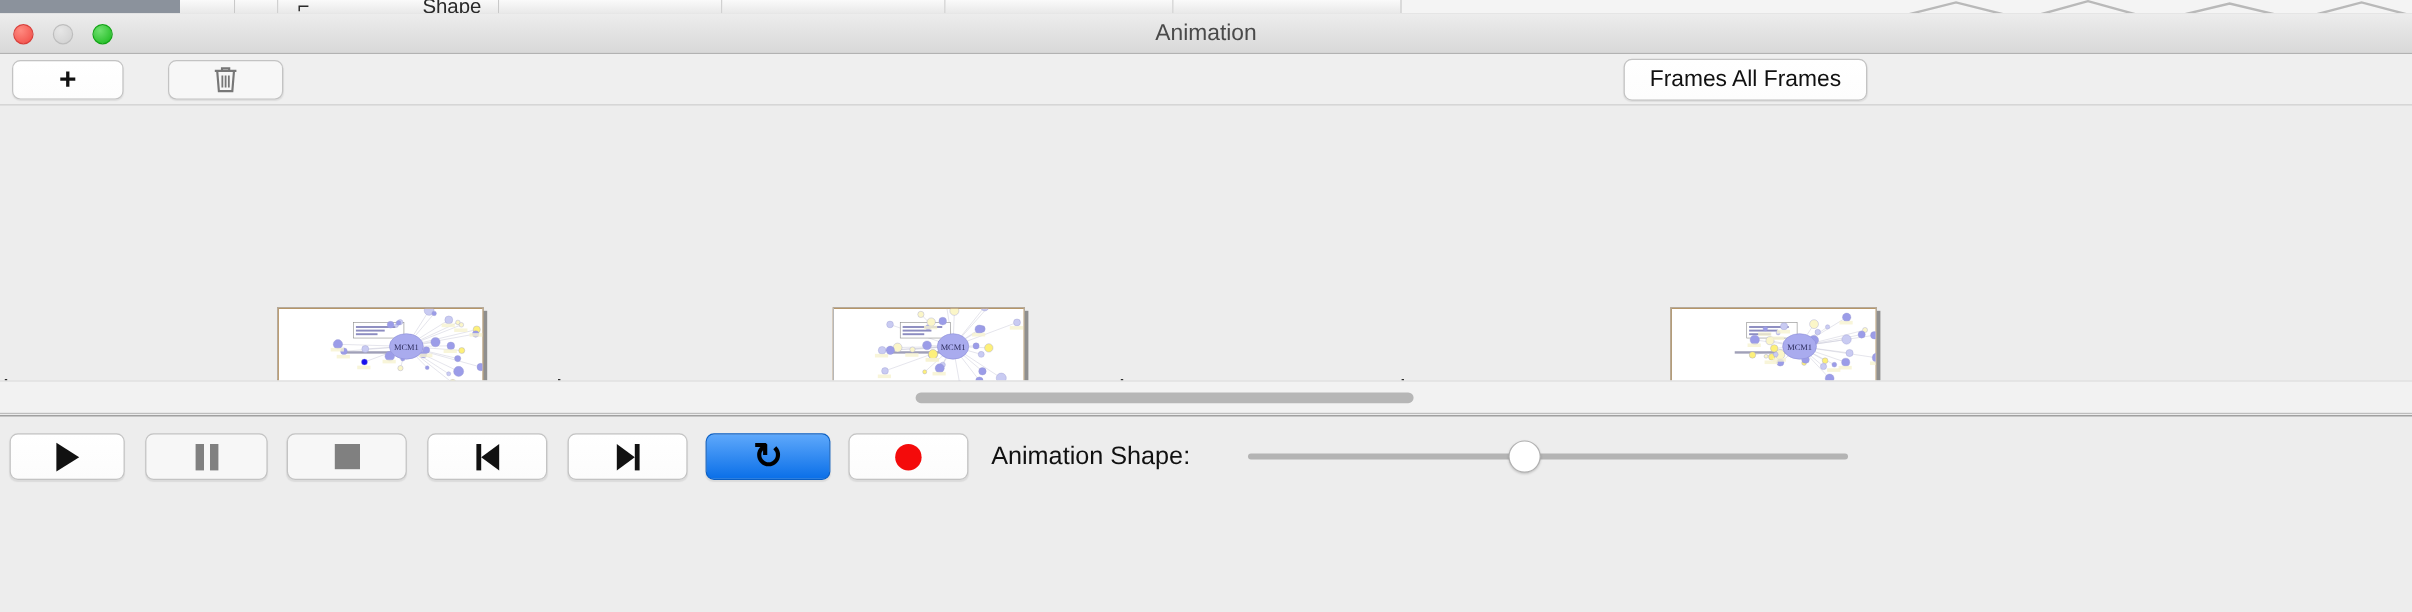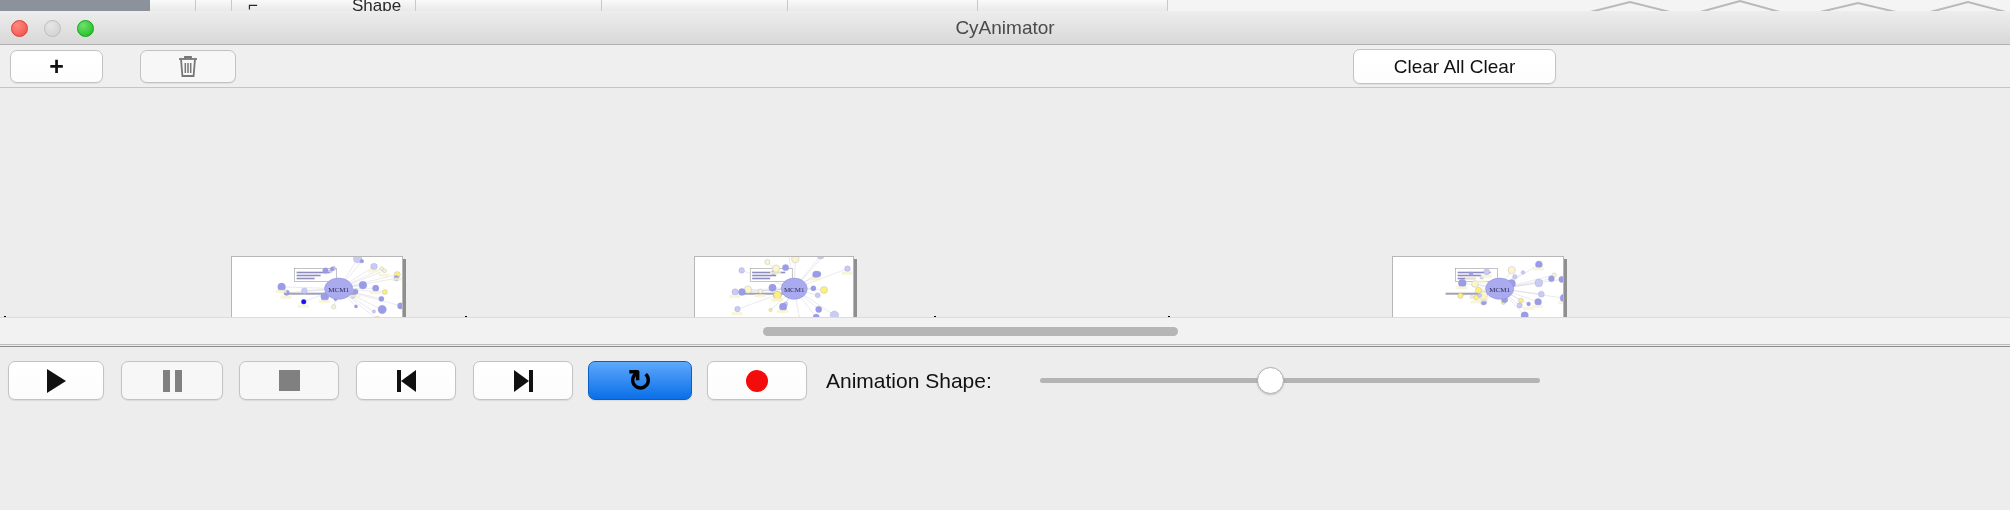--- a/index.html
+++ b/index.html
@@ -204,36 +204,36 @@
     <path d="M340 12 L378 2 L416 12" stroke="#b9b9b9" fill="none" stroke-width="2"></path>
   </svg>
 </div>
 
 <div class="titlebar">
   <div class="lights">
     <div class="light red"></div>
     <div class="light yellow"></div>
     <div class="light green"></div>
   </div>
-  <div class="win-title">CyAnimator</div>
+  <div class="win-title">Animation</div>
 </div>
 
 <div class="toolbar">
   <div class="btn btn-add">
     <span class="plus-glyph">+</span>
   </div>
   <div class="btn btn-trash flat">
     <svg width="22" height="25" viewBox="0 0 22 25">
       <path d="M2 5 h18" stroke="#777" stroke-width="1.8" fill="none"></path>
       <path d="M8 5 v-2 h6 v2" stroke="#777" stroke-width="1.8" fill="none"></path>
       <path d="M4 5 l1.4 17 h11.2 L18 5" stroke="#777" stroke-width="1.8" fill="none"></path>
       <path d="M8.3 9 v10 M11 9 v10 M13.7 9 v10" stroke="#777" stroke-width="1.5" fill="none"></path>
     </svg>
   </div>
-  <div class="btn btn-clear">Clear All Clear</div>
+  <div class="btn btn-clear">Frames All Frames</div>
 </div>
 
 <div class="timeline">
   <div class="ruler-line"></div>
   <div id="ticks-host">
       <div class="tick" style="left: 4px;"></div>
       <div class="tick-label" style="left: 5px;">2</div>
       <div class="tick minor" style="left: 117px;"></div>
       <div class="tick" style="left: 231px;"></div>
       <div class="tick-label" style="left: 232px;">13</div>

